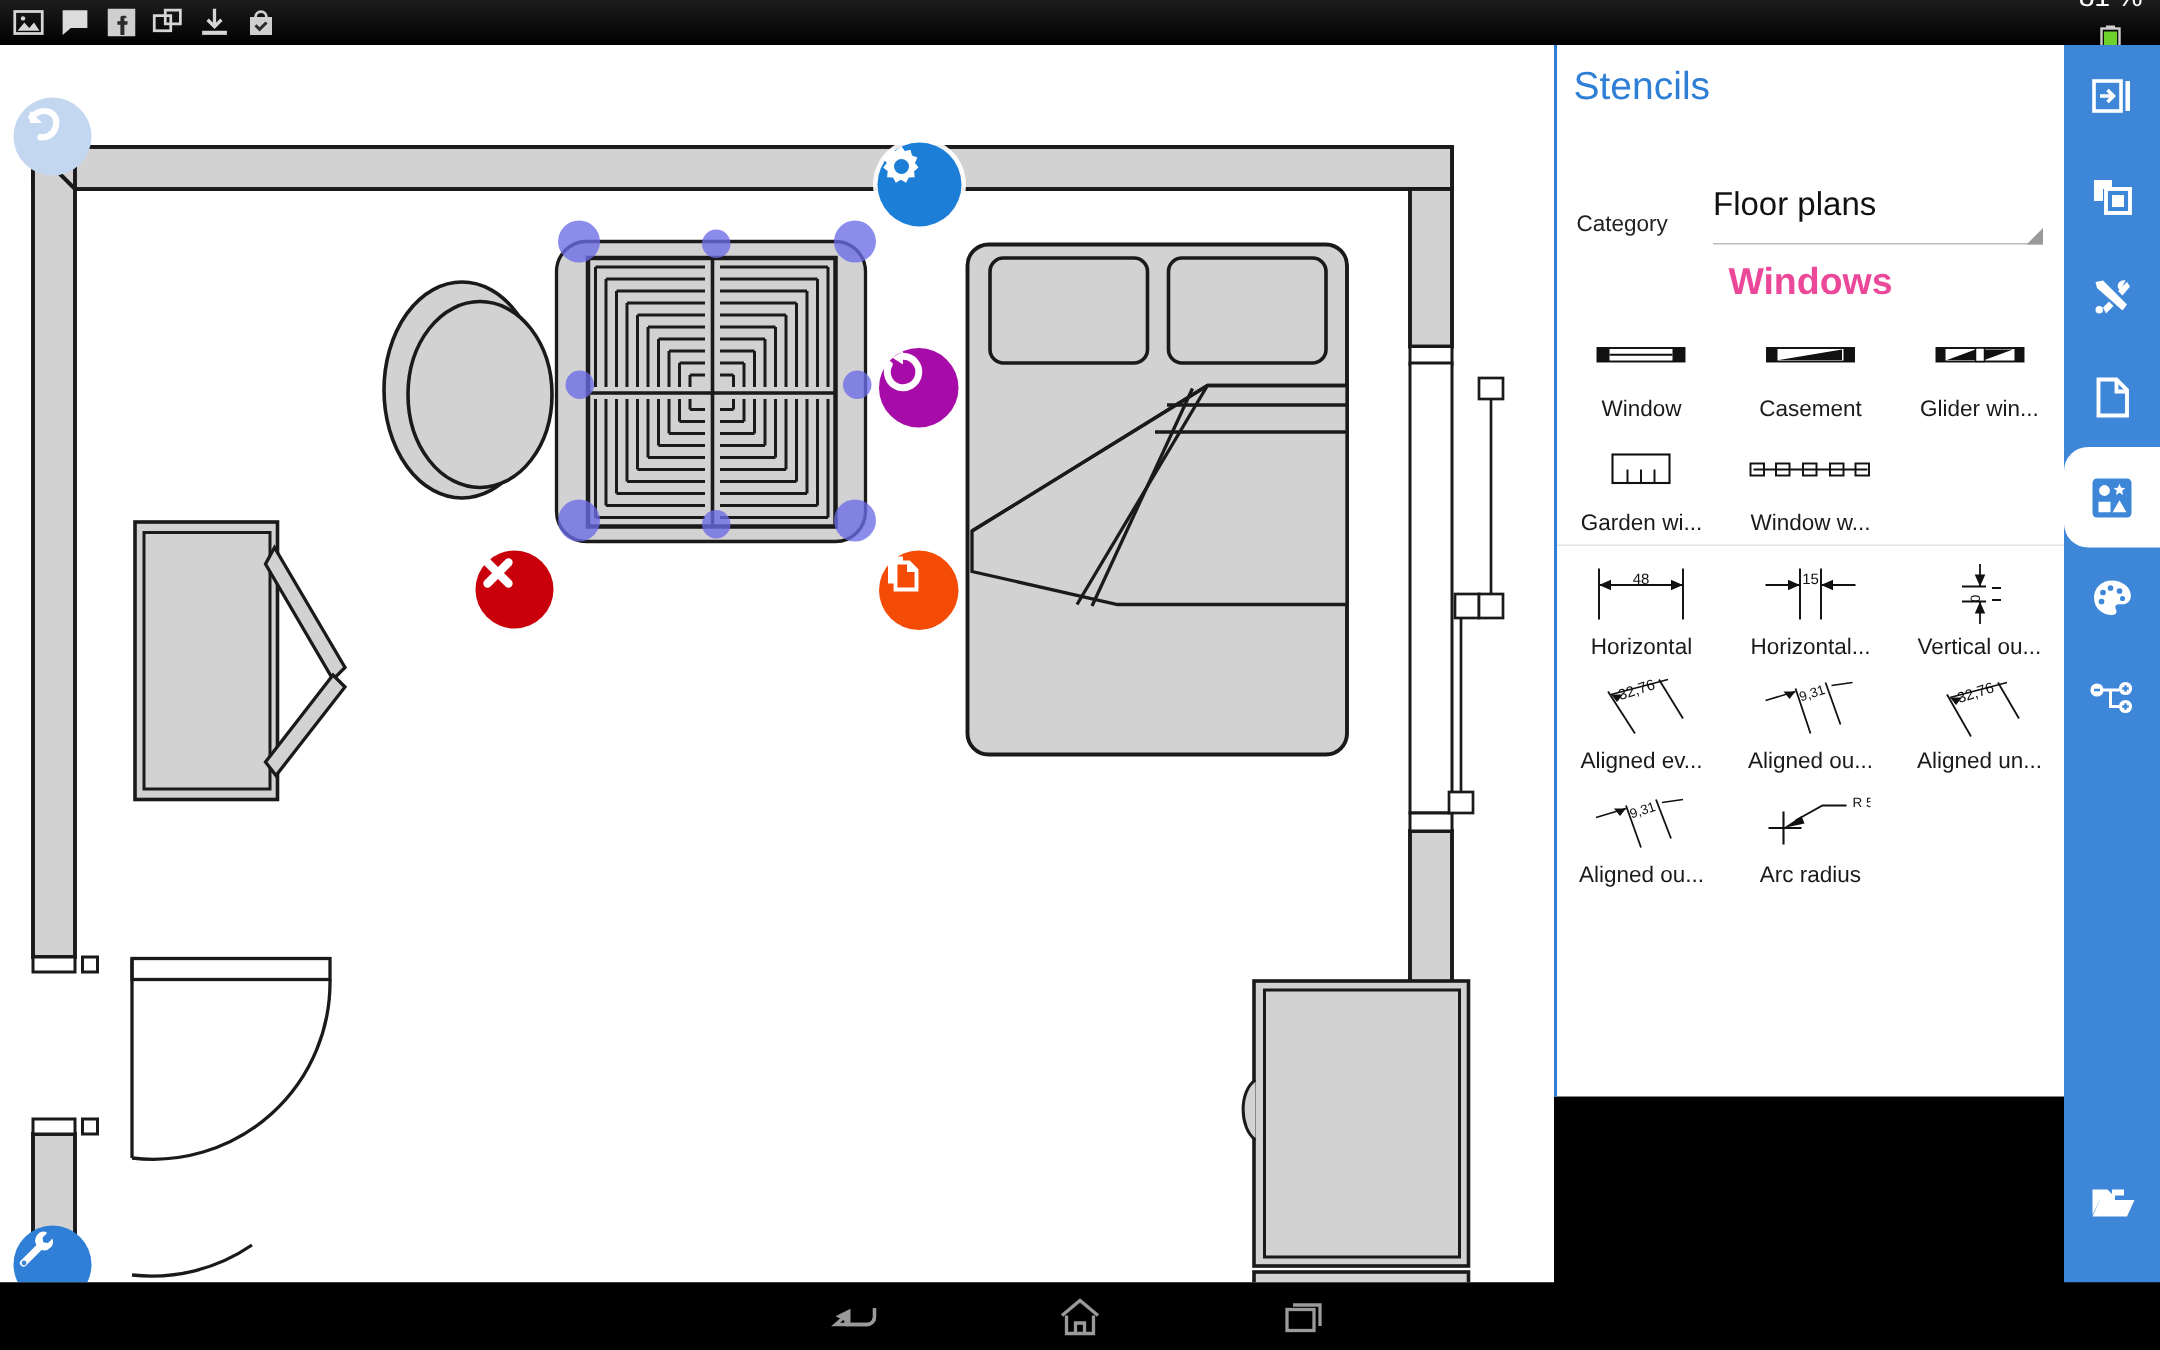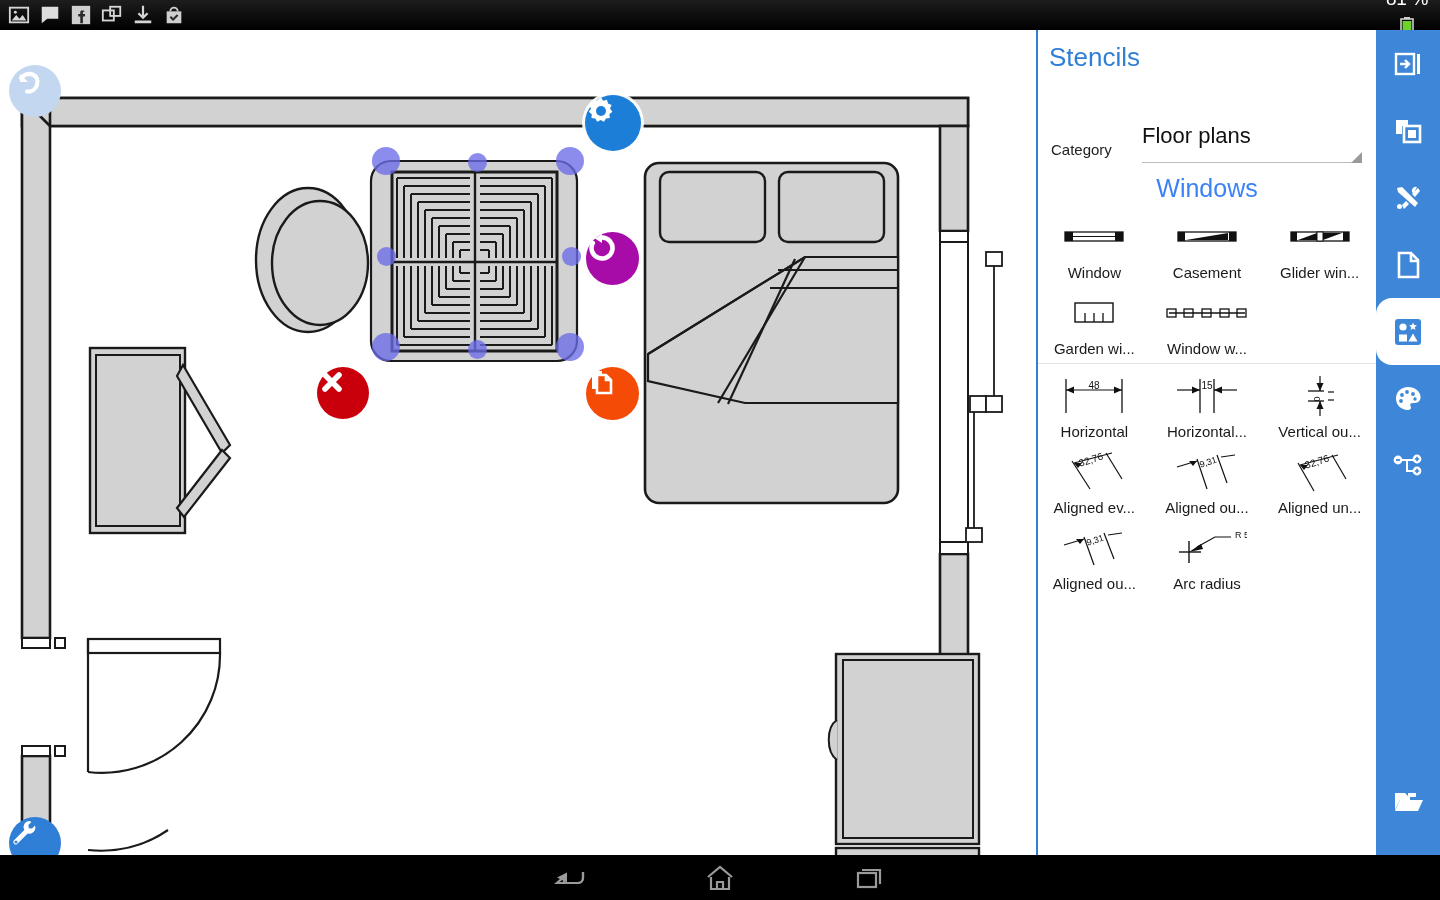--- a/index.html
+++ b/index.html
@@ -47,41 +47,41 @@
   #fab-delete  { left: 317px; top: 337px; width: 52px; height: 52px; background: #c9000c; }
   #fab-copy    { left: 586px; top: 337px; width: 53px; height: 53px; background: #f44b06; }
 
   
   .handle { position: absolute; border-radius: 50%; background: #6b6be8; opacity: .78; }
   .handle.corner { width: 28px; height: 28px; }
   .handle.edge   { width: 19px; height: 19px; }
 
   
   #stencils {
-    position: absolute; left: 1036px; top: 30px; width: 340px; height: 825px;
+    position: absolute; left: 1036px; top: 30px; width: 340px; height: 701px;
     background: #fff; border-left: 2px solid #2f7fd6;
     overflow: hidden;
   }
   #stencils-title {
     color: #2f7fd6; font-size: 26px; padding: 12px 0 0 11px; font-weight: 400;
   }
   .cat-row { display: flex; align-items: flex-end; padding: 20px 0 0 13px; }
   .cat-label { font-size: 15px; color: #222; padding-bottom: 5px; width: 80px; margin-top: 48px; }
   .cat-select {
     position: relative; flex: 1; margin-left: 11px; margin-right: 14px;
     border-bottom: 1px solid #bdbdbd; padding-bottom: 13px;
   }
   .cat-value { font-size: 22px; color: #111; }
   .cat-caret {
     position: absolute; right: 0; bottom: -1px;
     width: 0; height: 0; border-left: 11px solid transparent;
     border-bottom: 11px solid #9a9a9a;
   }
   .group { border-bottom: 1px solid #e3e3e3; padding-bottom: 6px; }
-  .group-title { text-align: center; font-size: 25px; color: #3b82f6; padding: 11px 0 2px; font-weight: 400; }
+  .group-title { text-align: center; font-size: 25px; color: #ec4899; padding: 11px 0 2px; font-weight: 700; }
   .grid { display: flex; flex-wrap: wrap; }
   .cell {
     width: 33.333%; display: flex; flex-direction: column; align-items: center;
     padding-top: 6px;
   }
   .cell .thumb { height: 52px; display: flex; align-items: center; justify-content: center; }
   .cell .cap { font-size: 15px; color: #1a1a1a; margin-top: 1px; text-align: left; }
 
   
   #rail {

